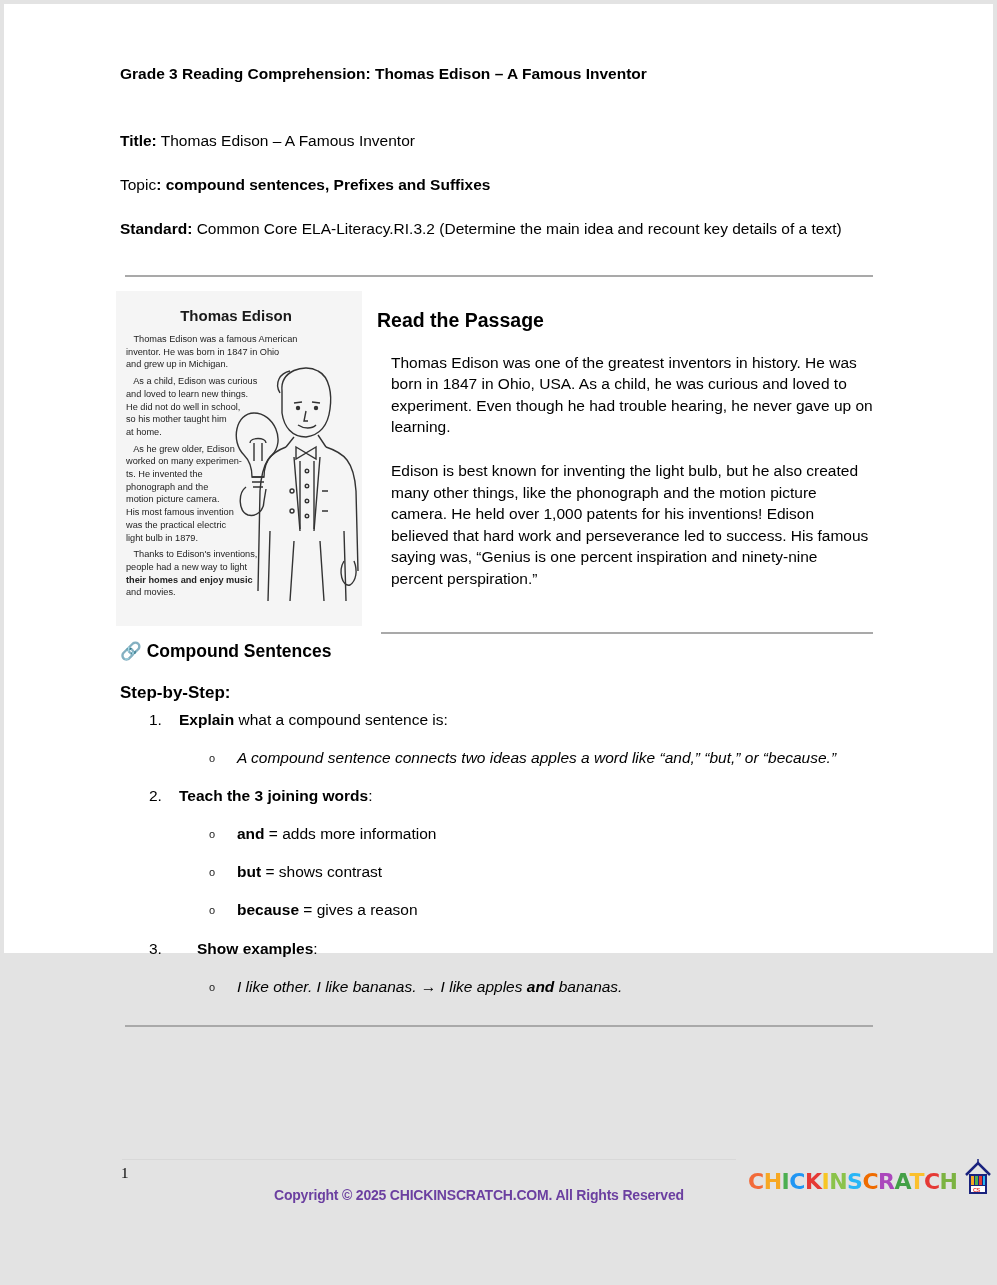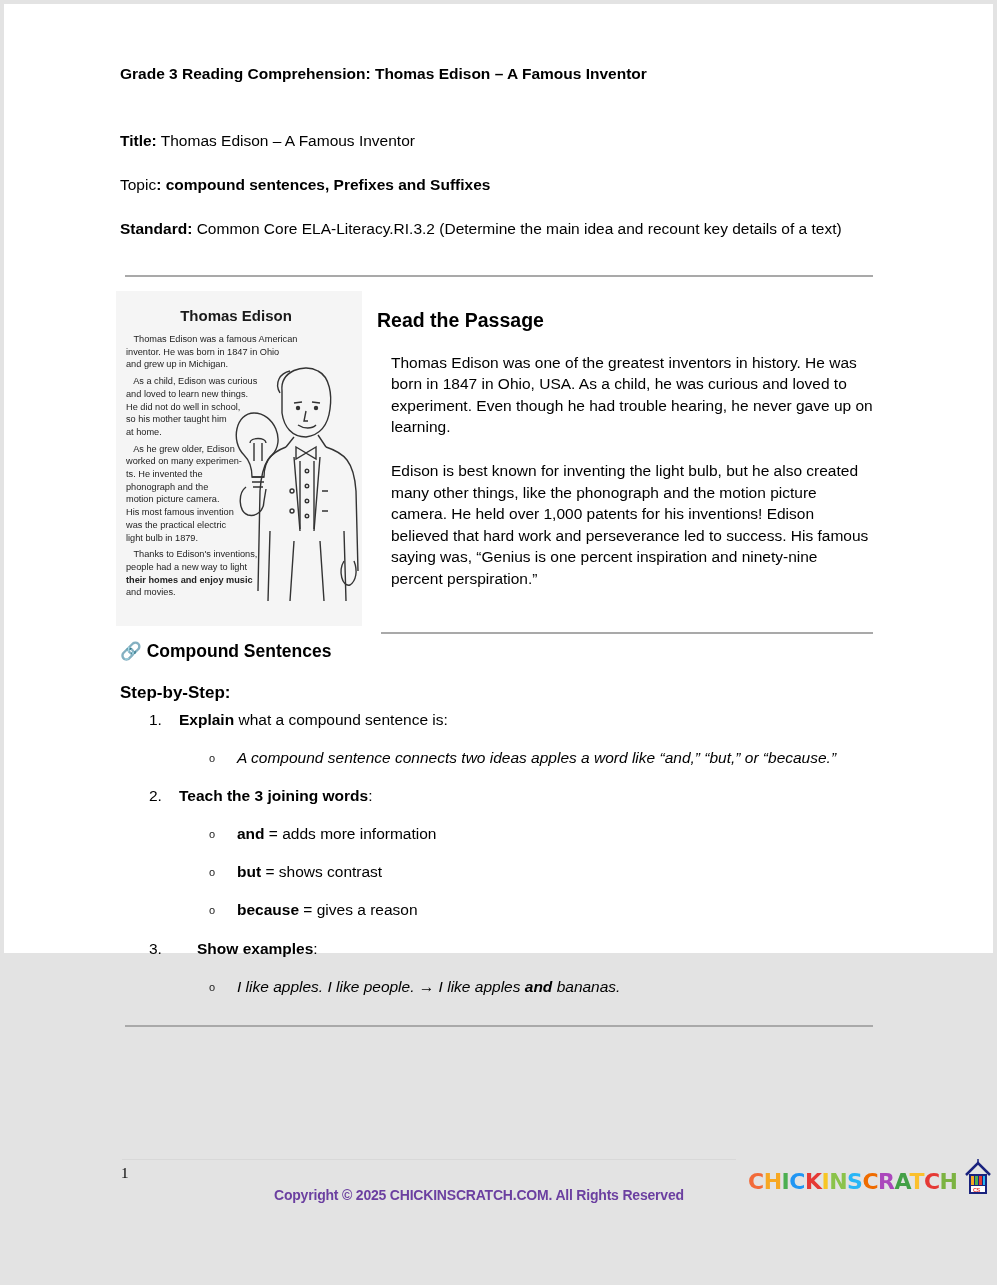--- a/index.html
+++ b/index.html
@@ -144,21 +144,21 @@
   <div class="abs t" style="left:233px; top:896px;">
     <span class="b">because</span><span> = gives a reason</span>
   </div>
 
   <div class="num t" style="left:145px; top:935px;">3.</div>
   <div class="abs t" style="left:175px; top:935px;margin-left:18px;">
     <span class="b">Show examples</span><span>:</span>
   </div>
   <div class="bullet" style="left:205px; top:977px;">o</div>
   <div class="abs t i" style="left:233px; top:973px;">
-    <span>I like apples. I like people. → I like apples </span><span class="b">and</span><span> bananas.</span>
+    <span>I like other. I like bananas. → I like apples </span><span class="b">and</span><span> bananas.</span>
   </div>
 
   <div class="hr" style="left:121px; top:1021px; width:748px;"></div>
 
   <div class="footer-line"></div>
   <div class="abs" style="left:117px; top:1161px; font-size:15px; font-family:'Liberation Serif', serif;">1</div>
   <div class="copyright">Copyright © 2025 CHICKINSCRATCH.COM. All Rights Reserved</div>
   <div class="logo">
     <span id="logo-letters"><span style="color: rgb(242, 107, 58);">C</span><span style="color: rgb(247, 168, 35);">H</span><span style="color: rgb(76, 175, 80);">I</span><span style="color: rgb(33, 150, 243);">C</span><span style="color: rgb(229, 57, 53);">K</span><span style="color: rgb(247, 198, 35);">I</span><span style="color: rgb(139, 195, 74);">N</span><span style="color: rgb(41, 182, 246);">S</span><span style="color: rgb(239, 108, 0);">C</span><span style="color: rgb(171, 71, 188);">R</span><span style="color: rgb(67, 160, 71);">A</span><span style="color: rgb(251, 192, 45);">T</span><span style="color: rgb(229, 57, 53);">C</span><span style="color: rgb(124, 179, 66);">H</span></span>
     <svg width="26" height="36" viewBox="0 0 26 36" style="vertical-align:-6px;">

